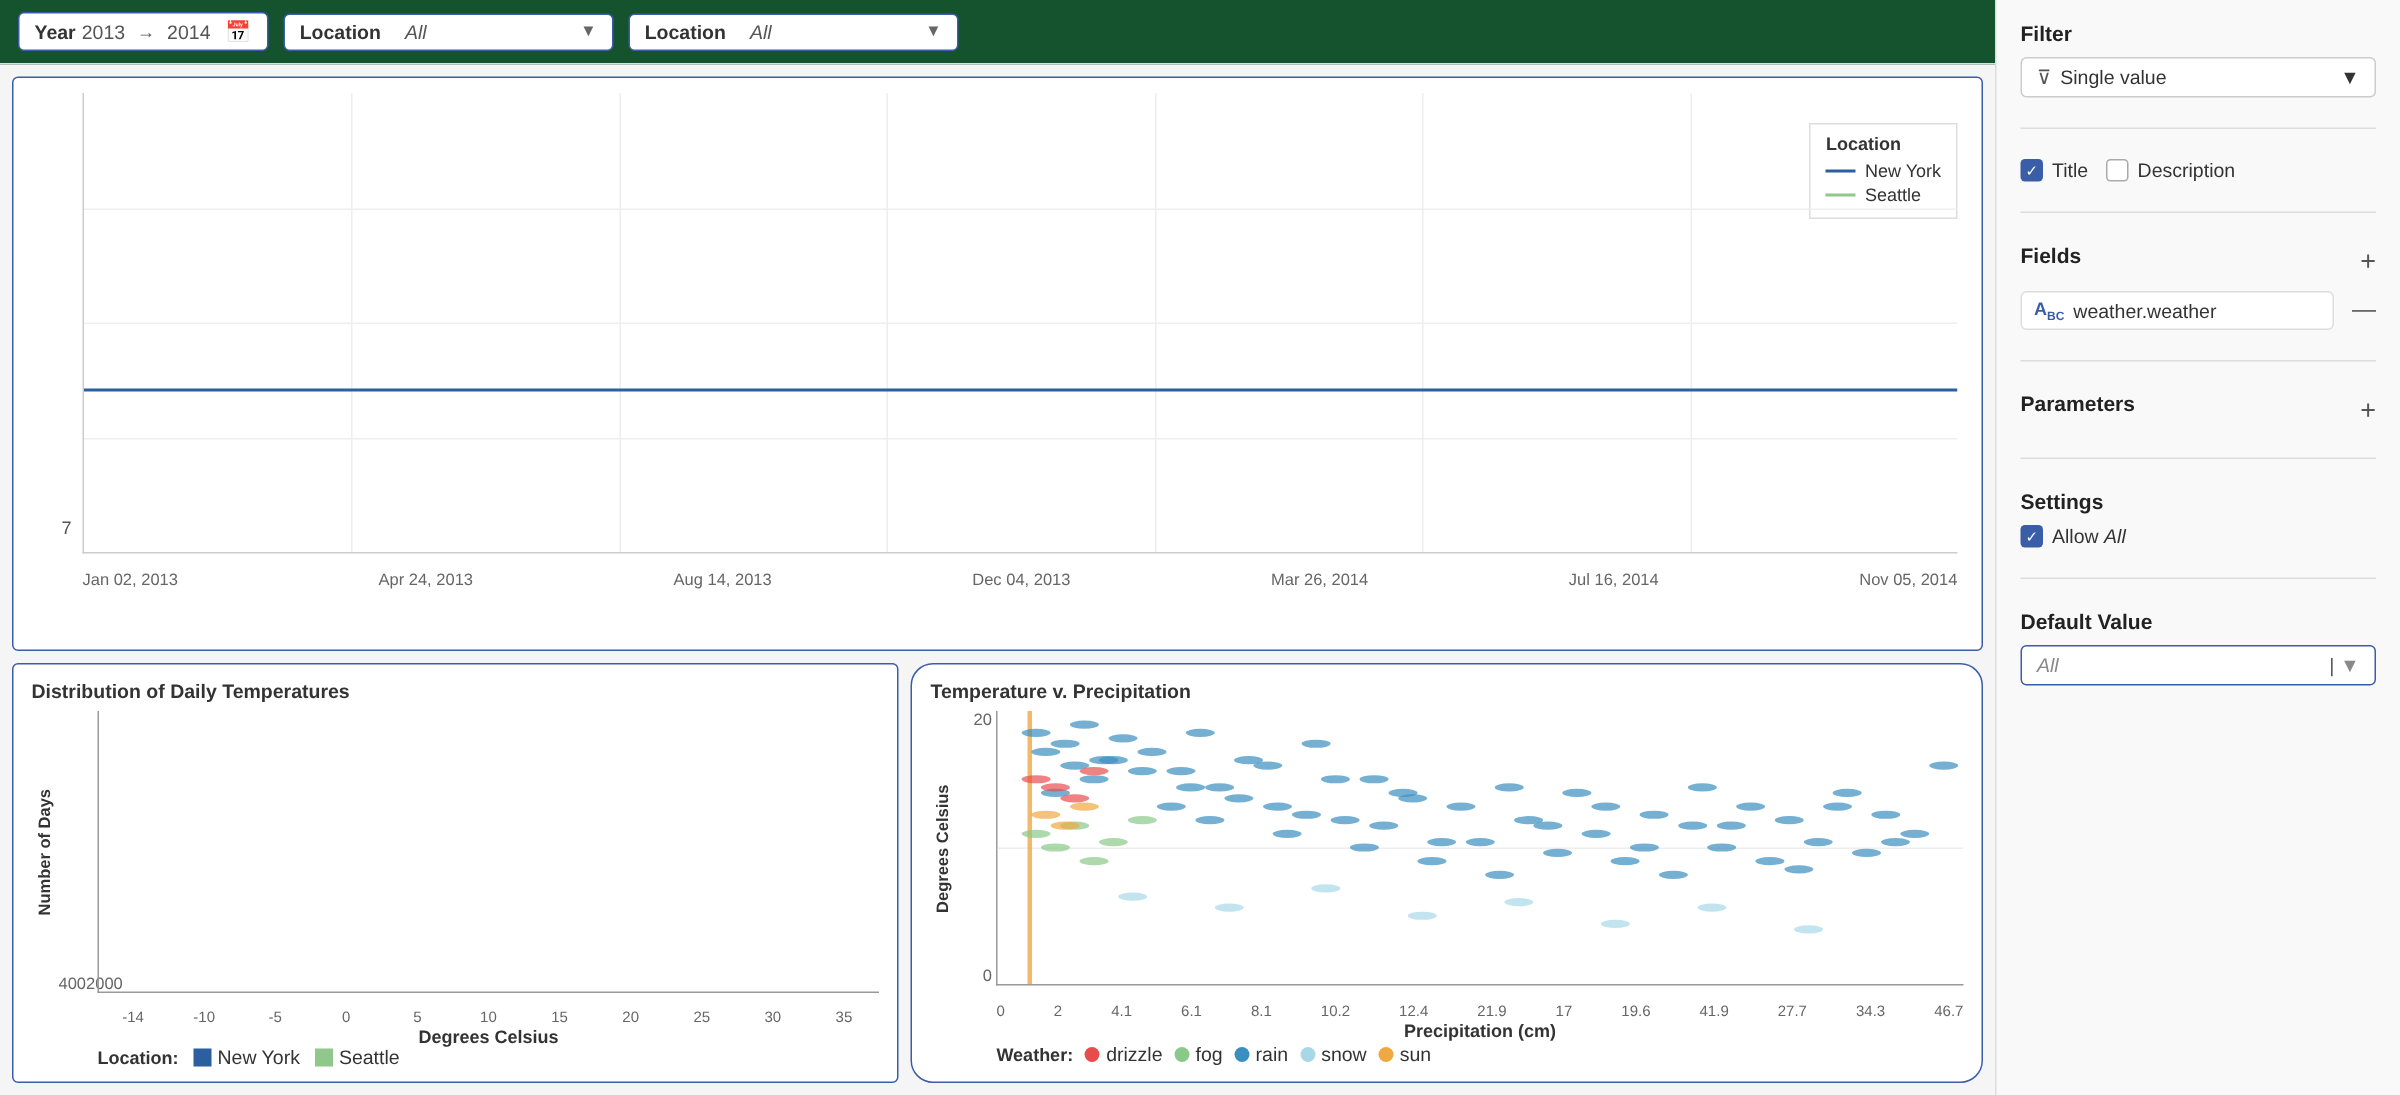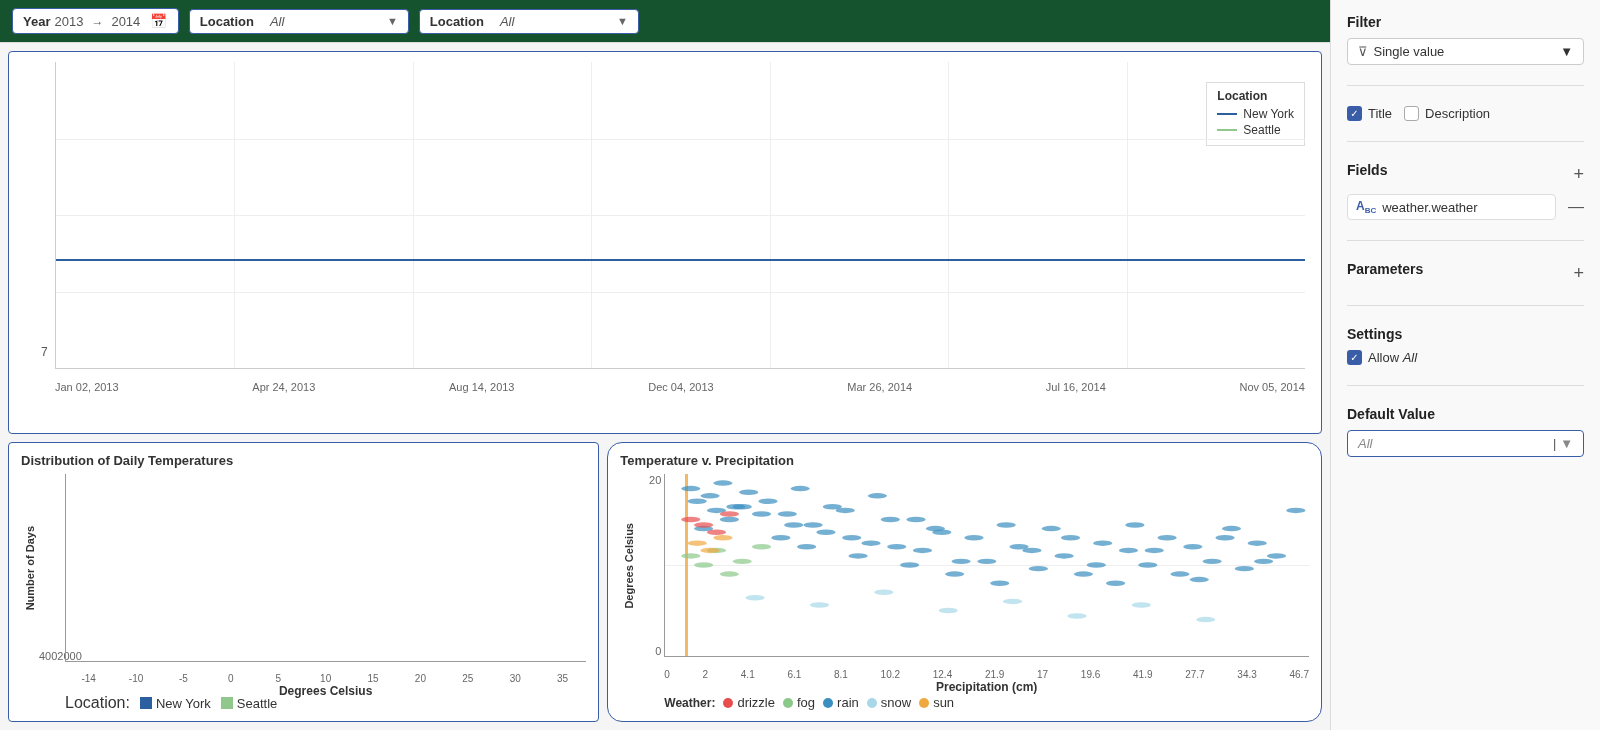--- a/index.html
+++ b/index.html
@@ -223,21 +223,21 @@
             <span style="font-size:10px;color:#666;flex:1;text-align:center;">25</span>
             <span style="font-size:10px;color:#666;flex:1;text-align:center;">30</span>
             <span style="font-size:10px;color:#666;flex:1;text-align:center;">35</span>
           </div>
 
           <div style="position:absolute; left:44px; right:0; bottom:14px; text-align:center;">
             <span style="font-size:12px;font-weight:600;">Degrees Celsius</span>
           </div>
 
           <div style="position:absolute; left:44px; right:0; bottom:0; display:flex; align-items:center; gap:10px;">
-            <span style="font-size:16px;font-weight:400;">Location:</span>
+            <span style="font-size:12px;font-weight:700;">Location:</span>
             <div class="hist-legend-item">
               <div class="legend-box box-ny"></div>
               <span>New York</span>
             </div>
             <div class="hist-legend-item">
               <div class="legend-box box-sea"></div>
               <span>Seattle</span>
             </div>
           </div>
         </div>

